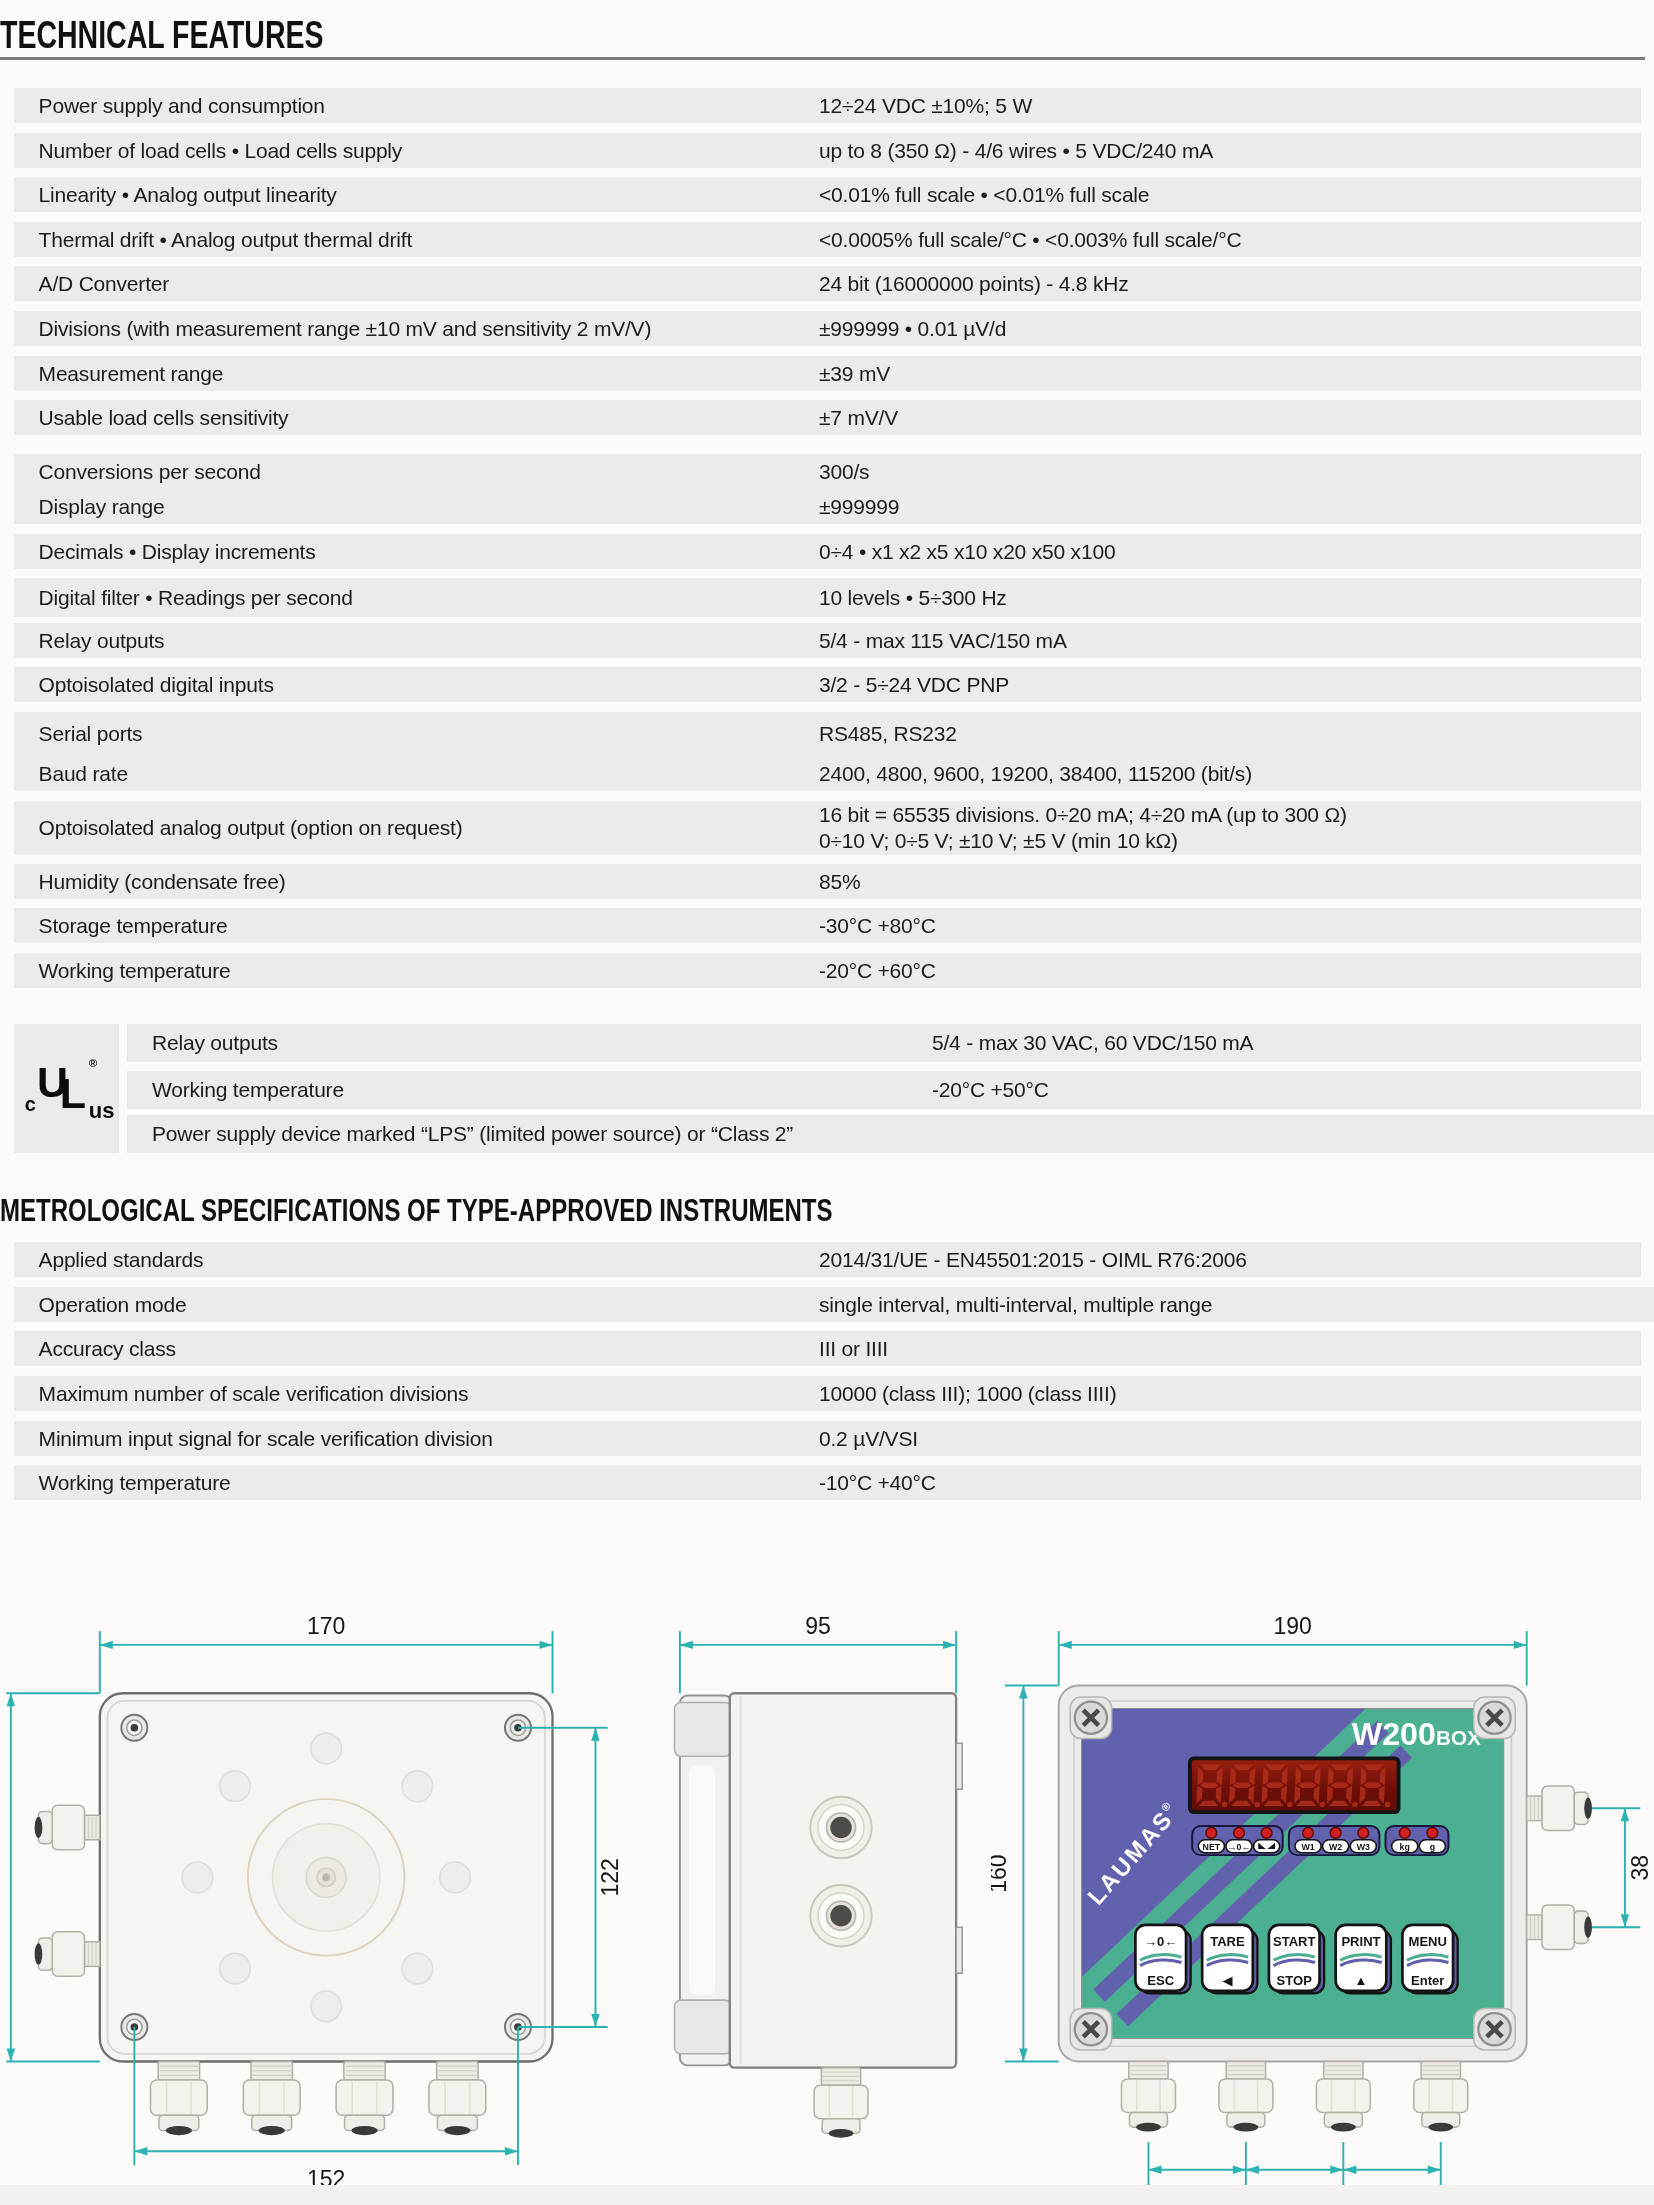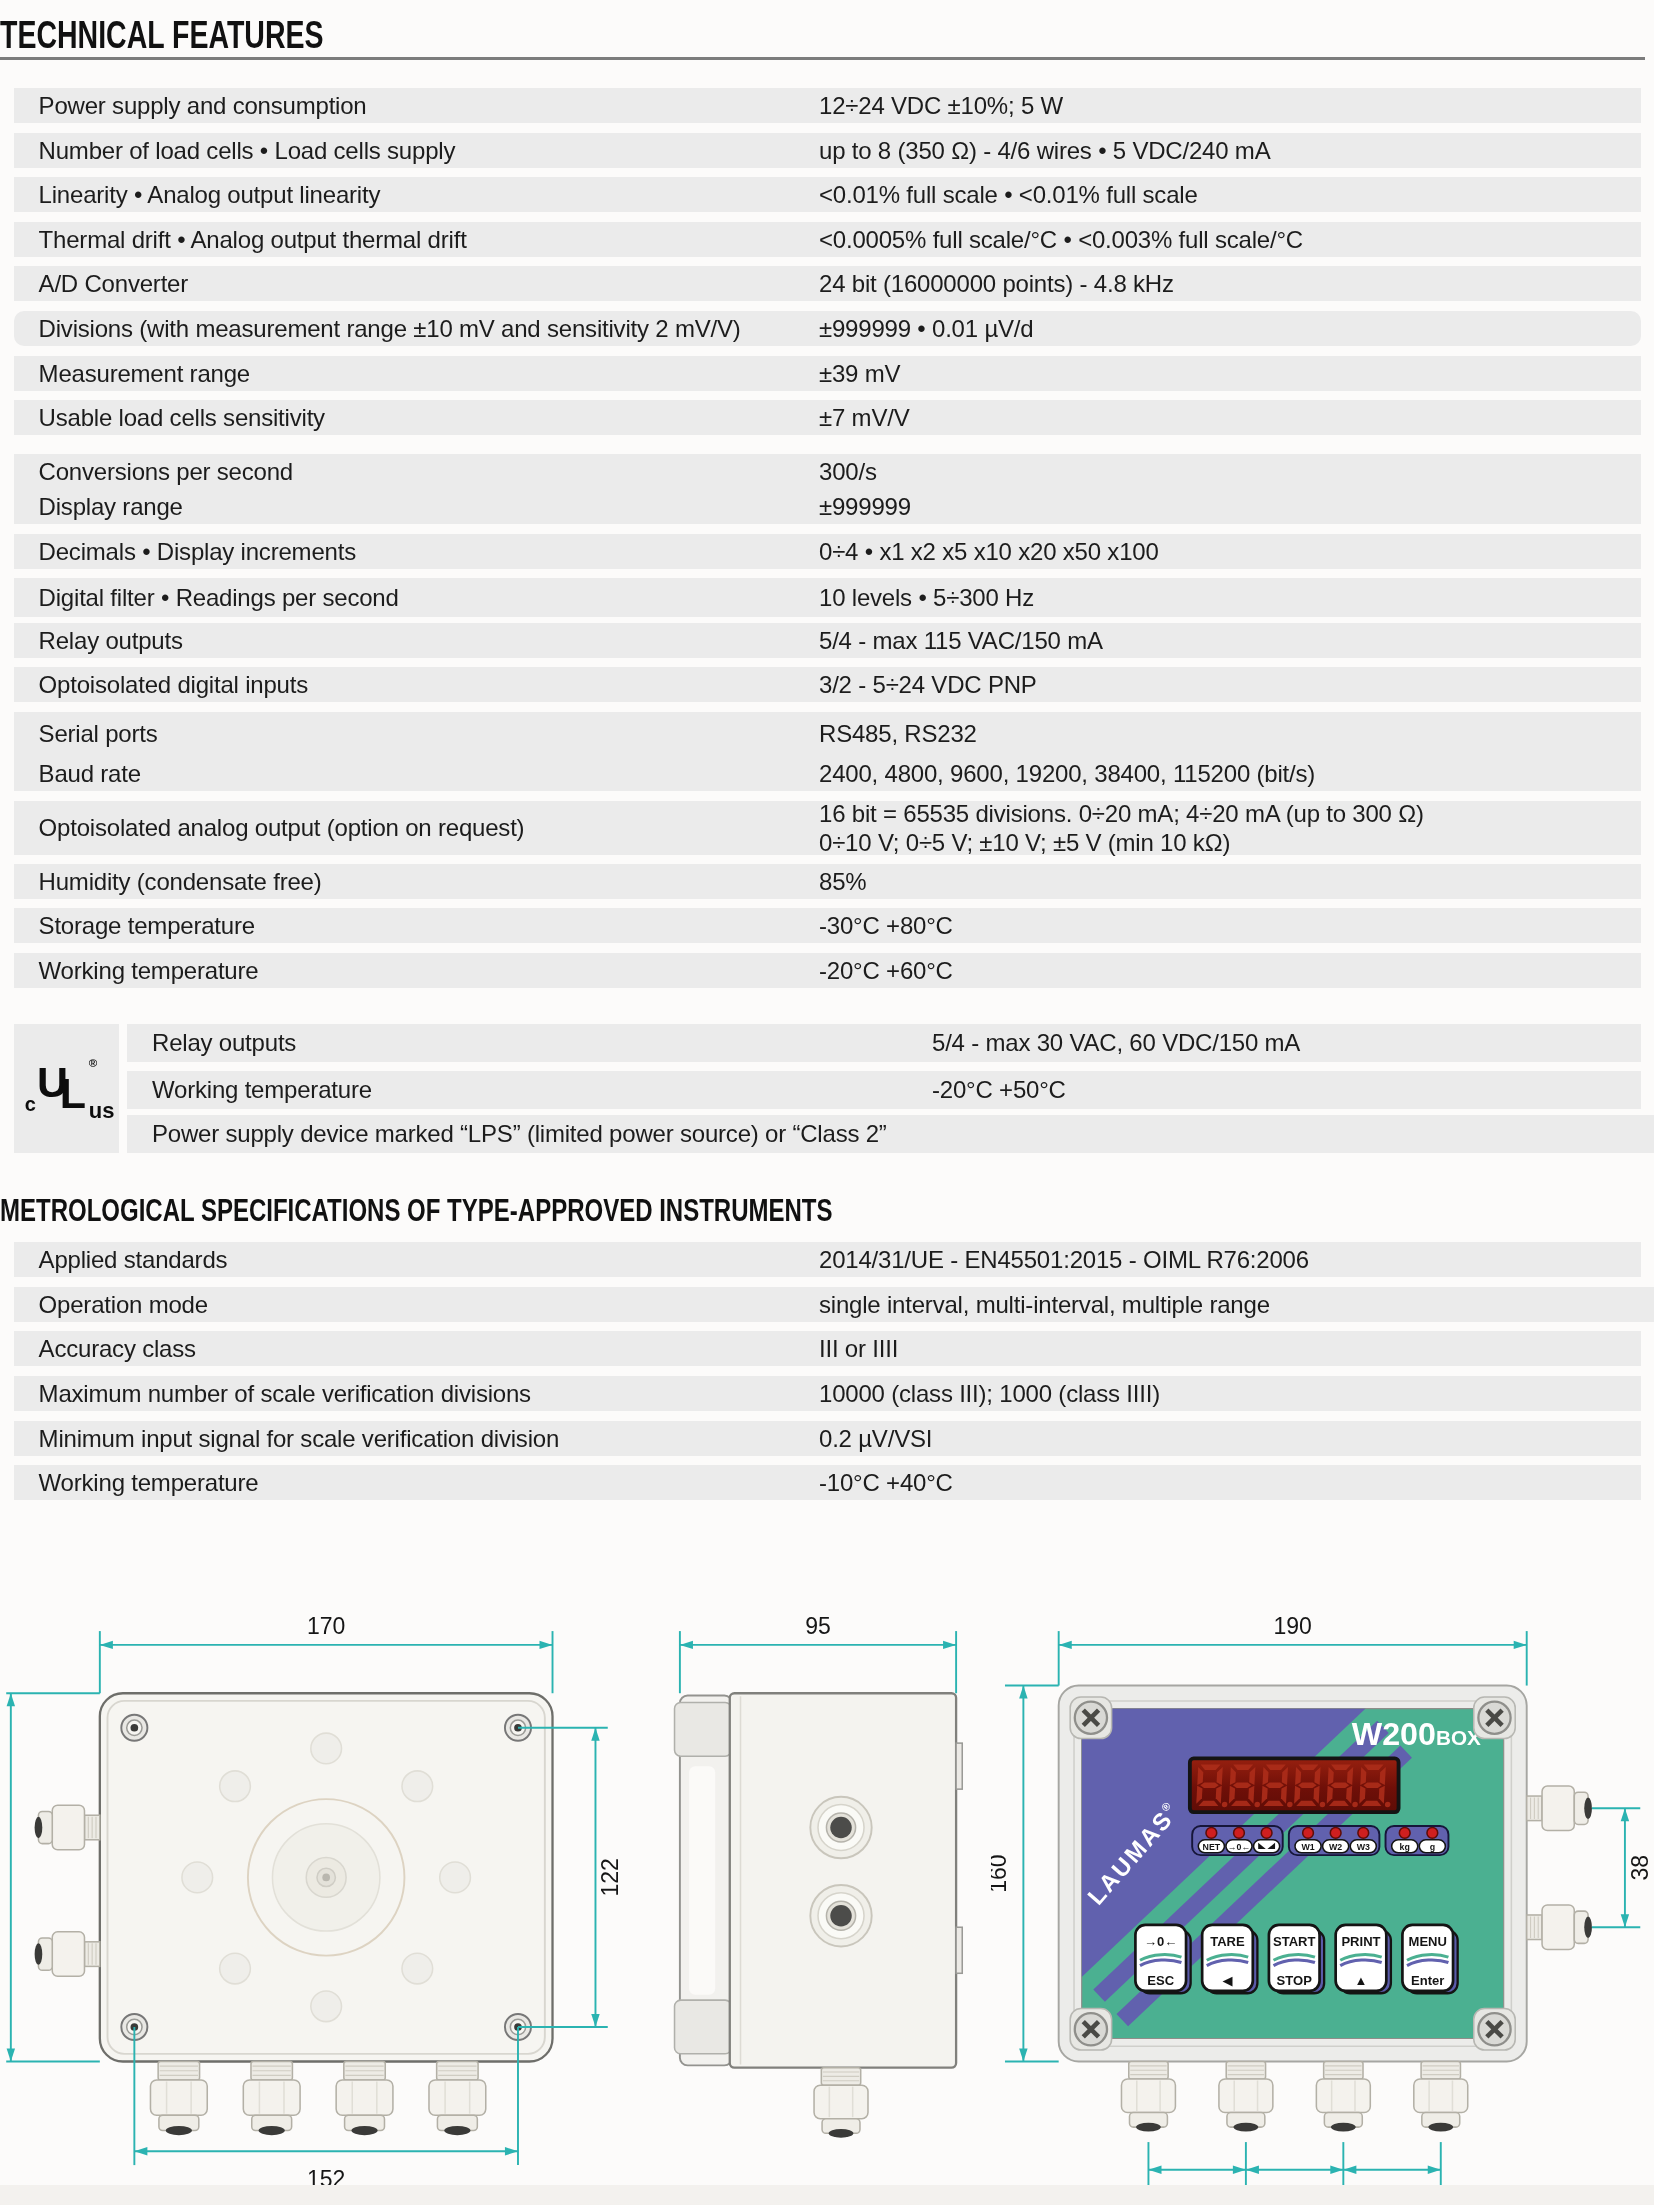--- a/index.html
+++ b/index.html
@@ -5,21 +5,21 @@
   html,body{margin:0;padding:0;background:#e8e8e8;}
   .page{position:relative;width:1655px;height:2205px;background:#fcfbfa;overflow:hidden;
         font-family:"Liberation Sans","DejaVu Sans",sans-serif;color:#1c1c1c;}
   .sec-title{position:absolute;left:0;margin:0;font-weight:bold;white-space:nowrap;
              transform:scaleX(0.75);transform-origin:left center;letter-spacing:0px;color:#111;}
   #title-tech{top:14px;font-size:38px;}
   #title-metro{top:1192px;font-size:32px;}
   .rule{position:absolute;left:0;top:57px;width:1645px;height:3.1px;background:#7c7c7c;}
   .spec-row{position:absolute;left:14px;width:1627px;background:#ebebeb;}
   .spec-row .label,.spec-row .value{position:absolute;top:50%;transform:translateY(-50%);
-      font-size:24px;letter-spacing:-0.2px;white-space:nowrap;}
+      font-size:21px;letter-spacing:-0.2px;white-space:nowrap;}
   .spec-row .label{left:24.6px;}
   .spec-row .value{left:805px;}
   .value.two-line{line-height:1.22;}
   
   .ul-cell{position:absolute;left:14px;top:1024px;width:105px;height:129px;background:#ebebeb;}
   .ul-row{left:127px;width:1514px;}
   .ul-row .label{left:25px;}
   .ul-mark{position:absolute;left:10.7px;top:34px;width:84px;color:#0d0d0d;font-weight:bold;}
   .ul-mark .c{position:absolute;left:0px;top:35px;font-size:20px;}
   .ul-mark .U{position:absolute;left:12.3px;top:0px;font-size:43px;letter-spacing:-3.1px;}
@@ -51,21 +51,21 @@
         <div class="value">&lt;0.01% full scale • &lt;0.01% full scale</div>
       </div>
       <div class="spec-row" style="top: 222px; height: 35px;">
         <div class="label">Thermal drift • Analog output thermal drift</div>
         <div class="value">&lt;0.0005% full scale/°C • &lt;0.003% full scale/°C</div>
       </div>
       <div class="spec-row" style="top: 266px; height: 35px;">
         <div class="label">A/D Converter</div>
         <div class="value">24 bit (16000000 points) - 4.8 kHz</div>
       </div>
-      <div class="spec-row" style="top: 311px; height: 35px; border-radius: 10px;">
+      <div class="spec-row" style="top: 311px; height: 35px;">
         <div class="label">Divisions (with measurement range ±10 mV and sensitivity 2 mV/V)</div>
         <div class="value">±999999 • 0.01 µV/d</div>
       </div>
       <div class="spec-row" style="top: 356px; height: 35px;">
         <div class="label">Measurement range</div>
         <div class="value">±39 mV</div>
       </div>
       <div class="spec-row" style="top: 400px; height: 35px;">
         <div class="label">Usable load cells sensitivity</div>
         <div class="value">±7 mV/V</div>

